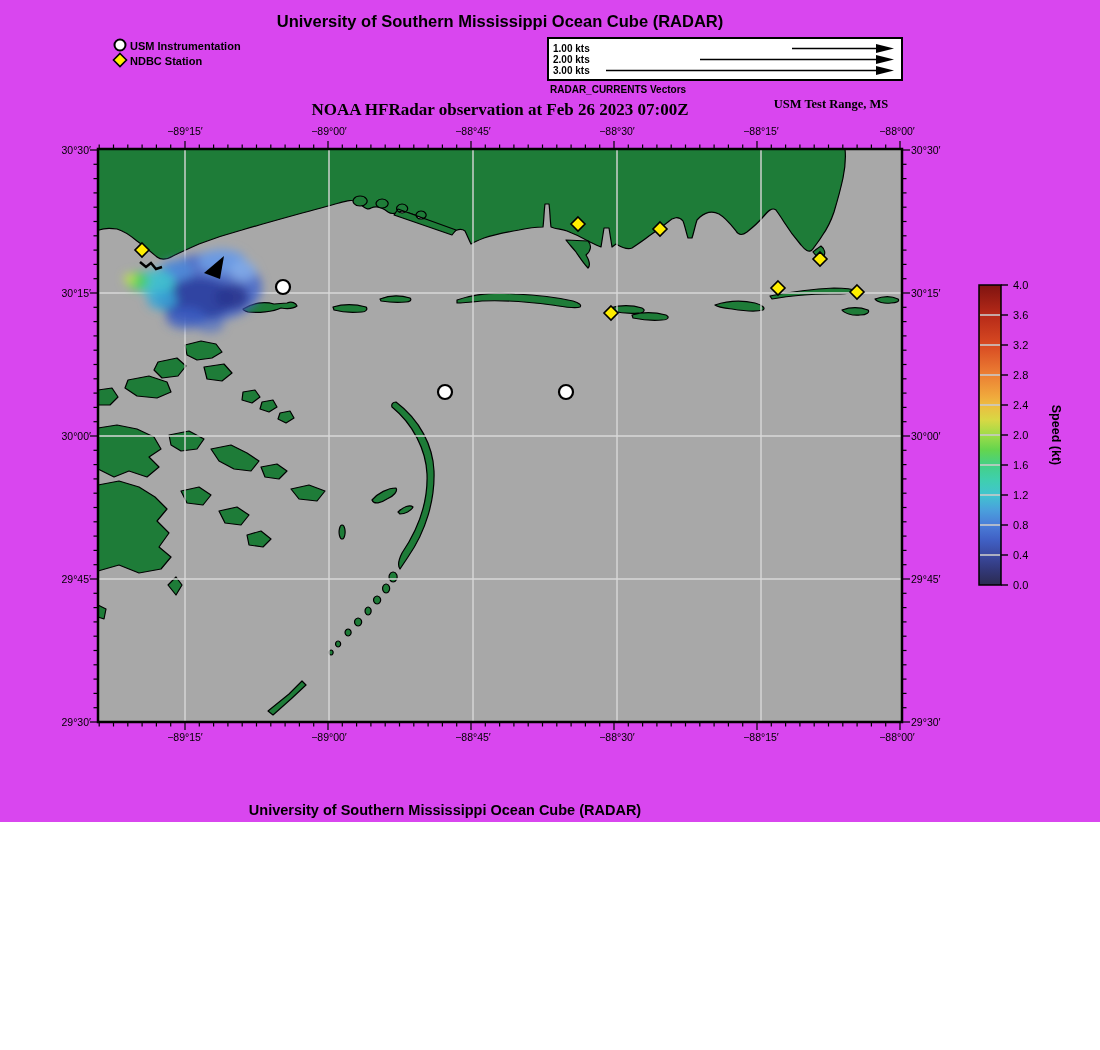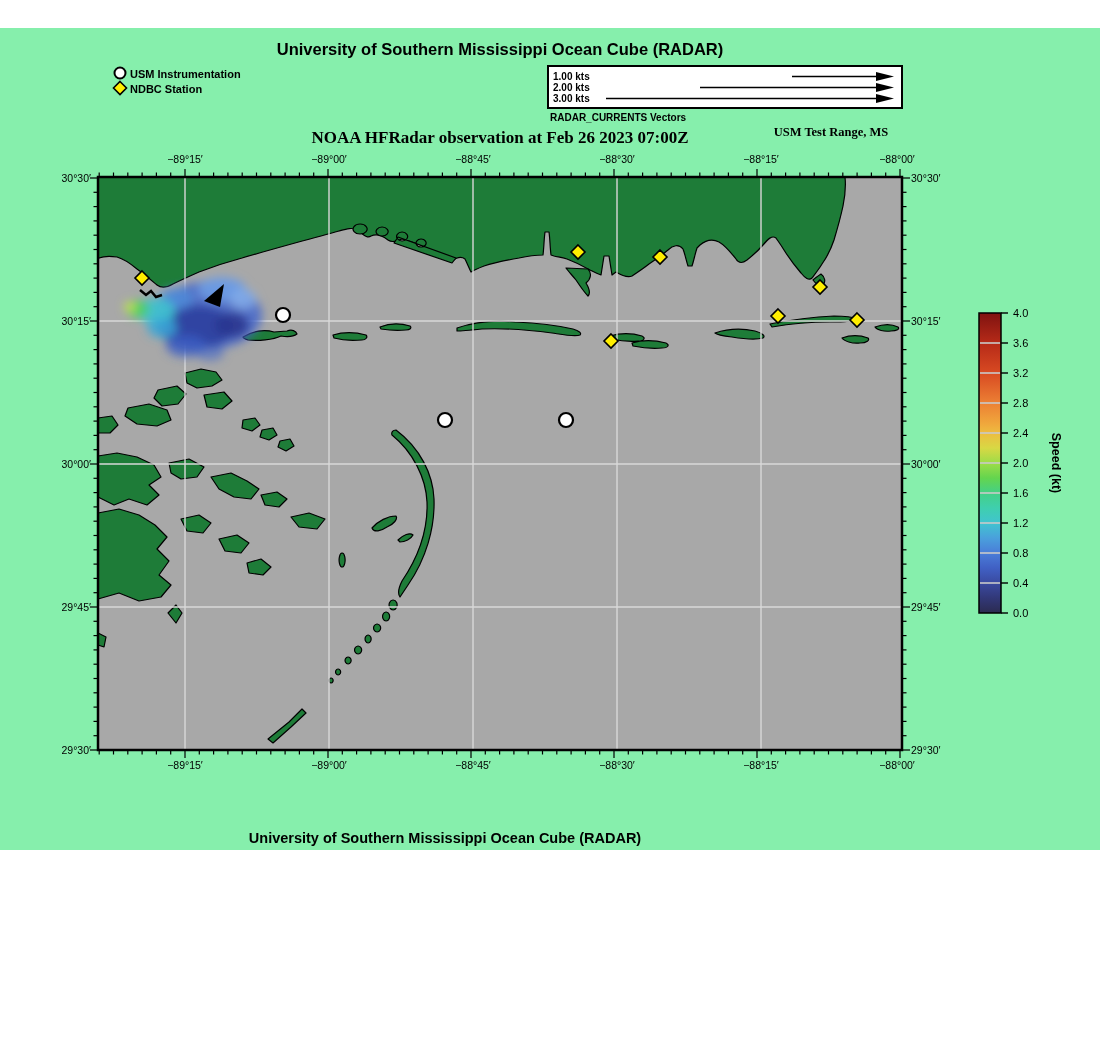--- a/index.html
+++ b/index.html
@@ -1,16 +1,16 @@
 <!DOCTYPE html>
 <html style="--land: #1e7c38; --water: #a8a8a8; --grid: #d8d8d8; --station: #ffee00; --instrument: #ffffff;"><head>
 <meta charset="utf-8">
 <style>
   html,body{margin:0;padding:0;background:#ffffff;}
-  .page{position:relative;width:1100px;height:822px;background:#86efac;overflow:hidden;margin-top:28px;}
+  .page{position:relative;width:1100px;height:822px;background:#d946ef;overflow:hidden;}
   svg text{fill:#000;}
   .t-title   {font:bold 16.5px "Liberation Sans","DejaVu Sans",sans-serif;}
   .t-sub     {font:bold 17px "Liberation Serif","DejaVu Serif",serif;}
   .t-region  {font:bold 12.5px "Liberation Serif","DejaVu Serif",serif;}
   .t-leg     {font:bold 11px "Liberation Sans","DejaVu Sans",sans-serif;}
   .t-vec     {font:bold 10px "Liberation Sans","DejaVu Sans",sans-serif;}
   .t-vectitle{font:bold 10px "Liberation Sans","DejaVu Sans",sans-serif;}
   .t-bottom  {font:bold 14.5px "Liberation Sans","DejaVu Sans",sans-serif;}
   .tick-label{font:10.5px "Liberation Sans","DejaVu Sans",sans-serif;}
   .cbar-num  {font:11px "Liberation Sans","DejaVu Sans",sans-serif;}

